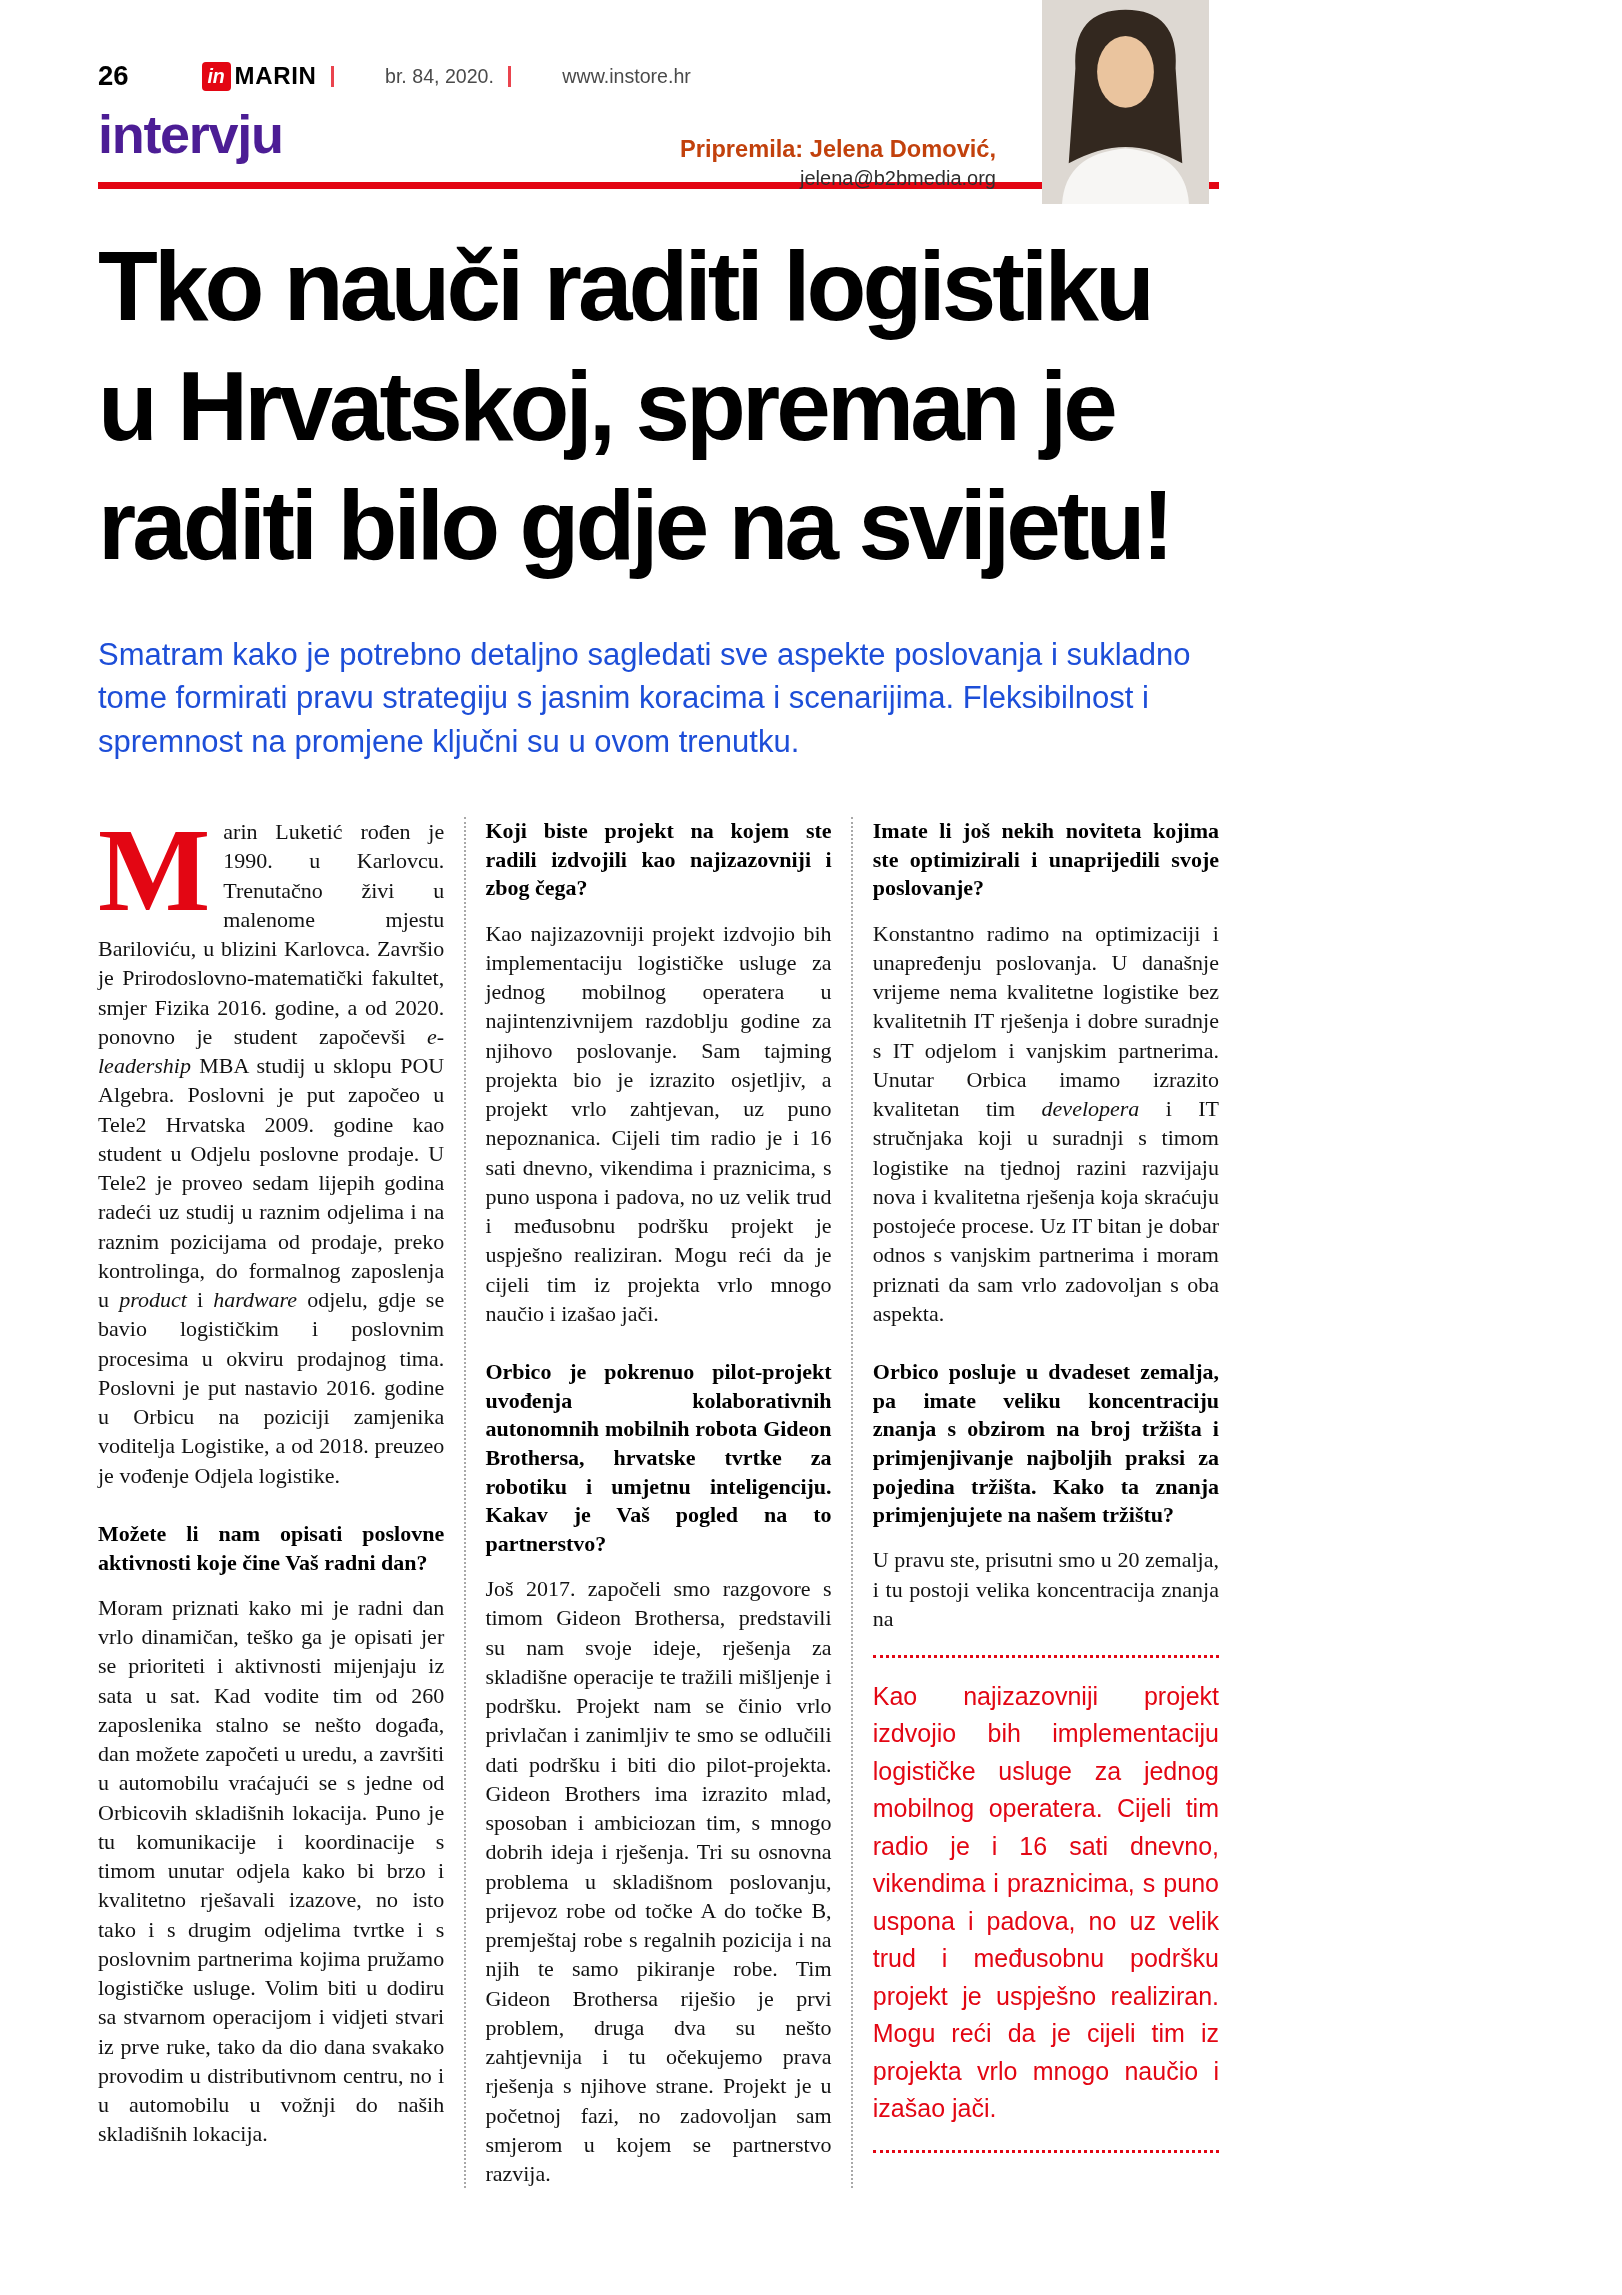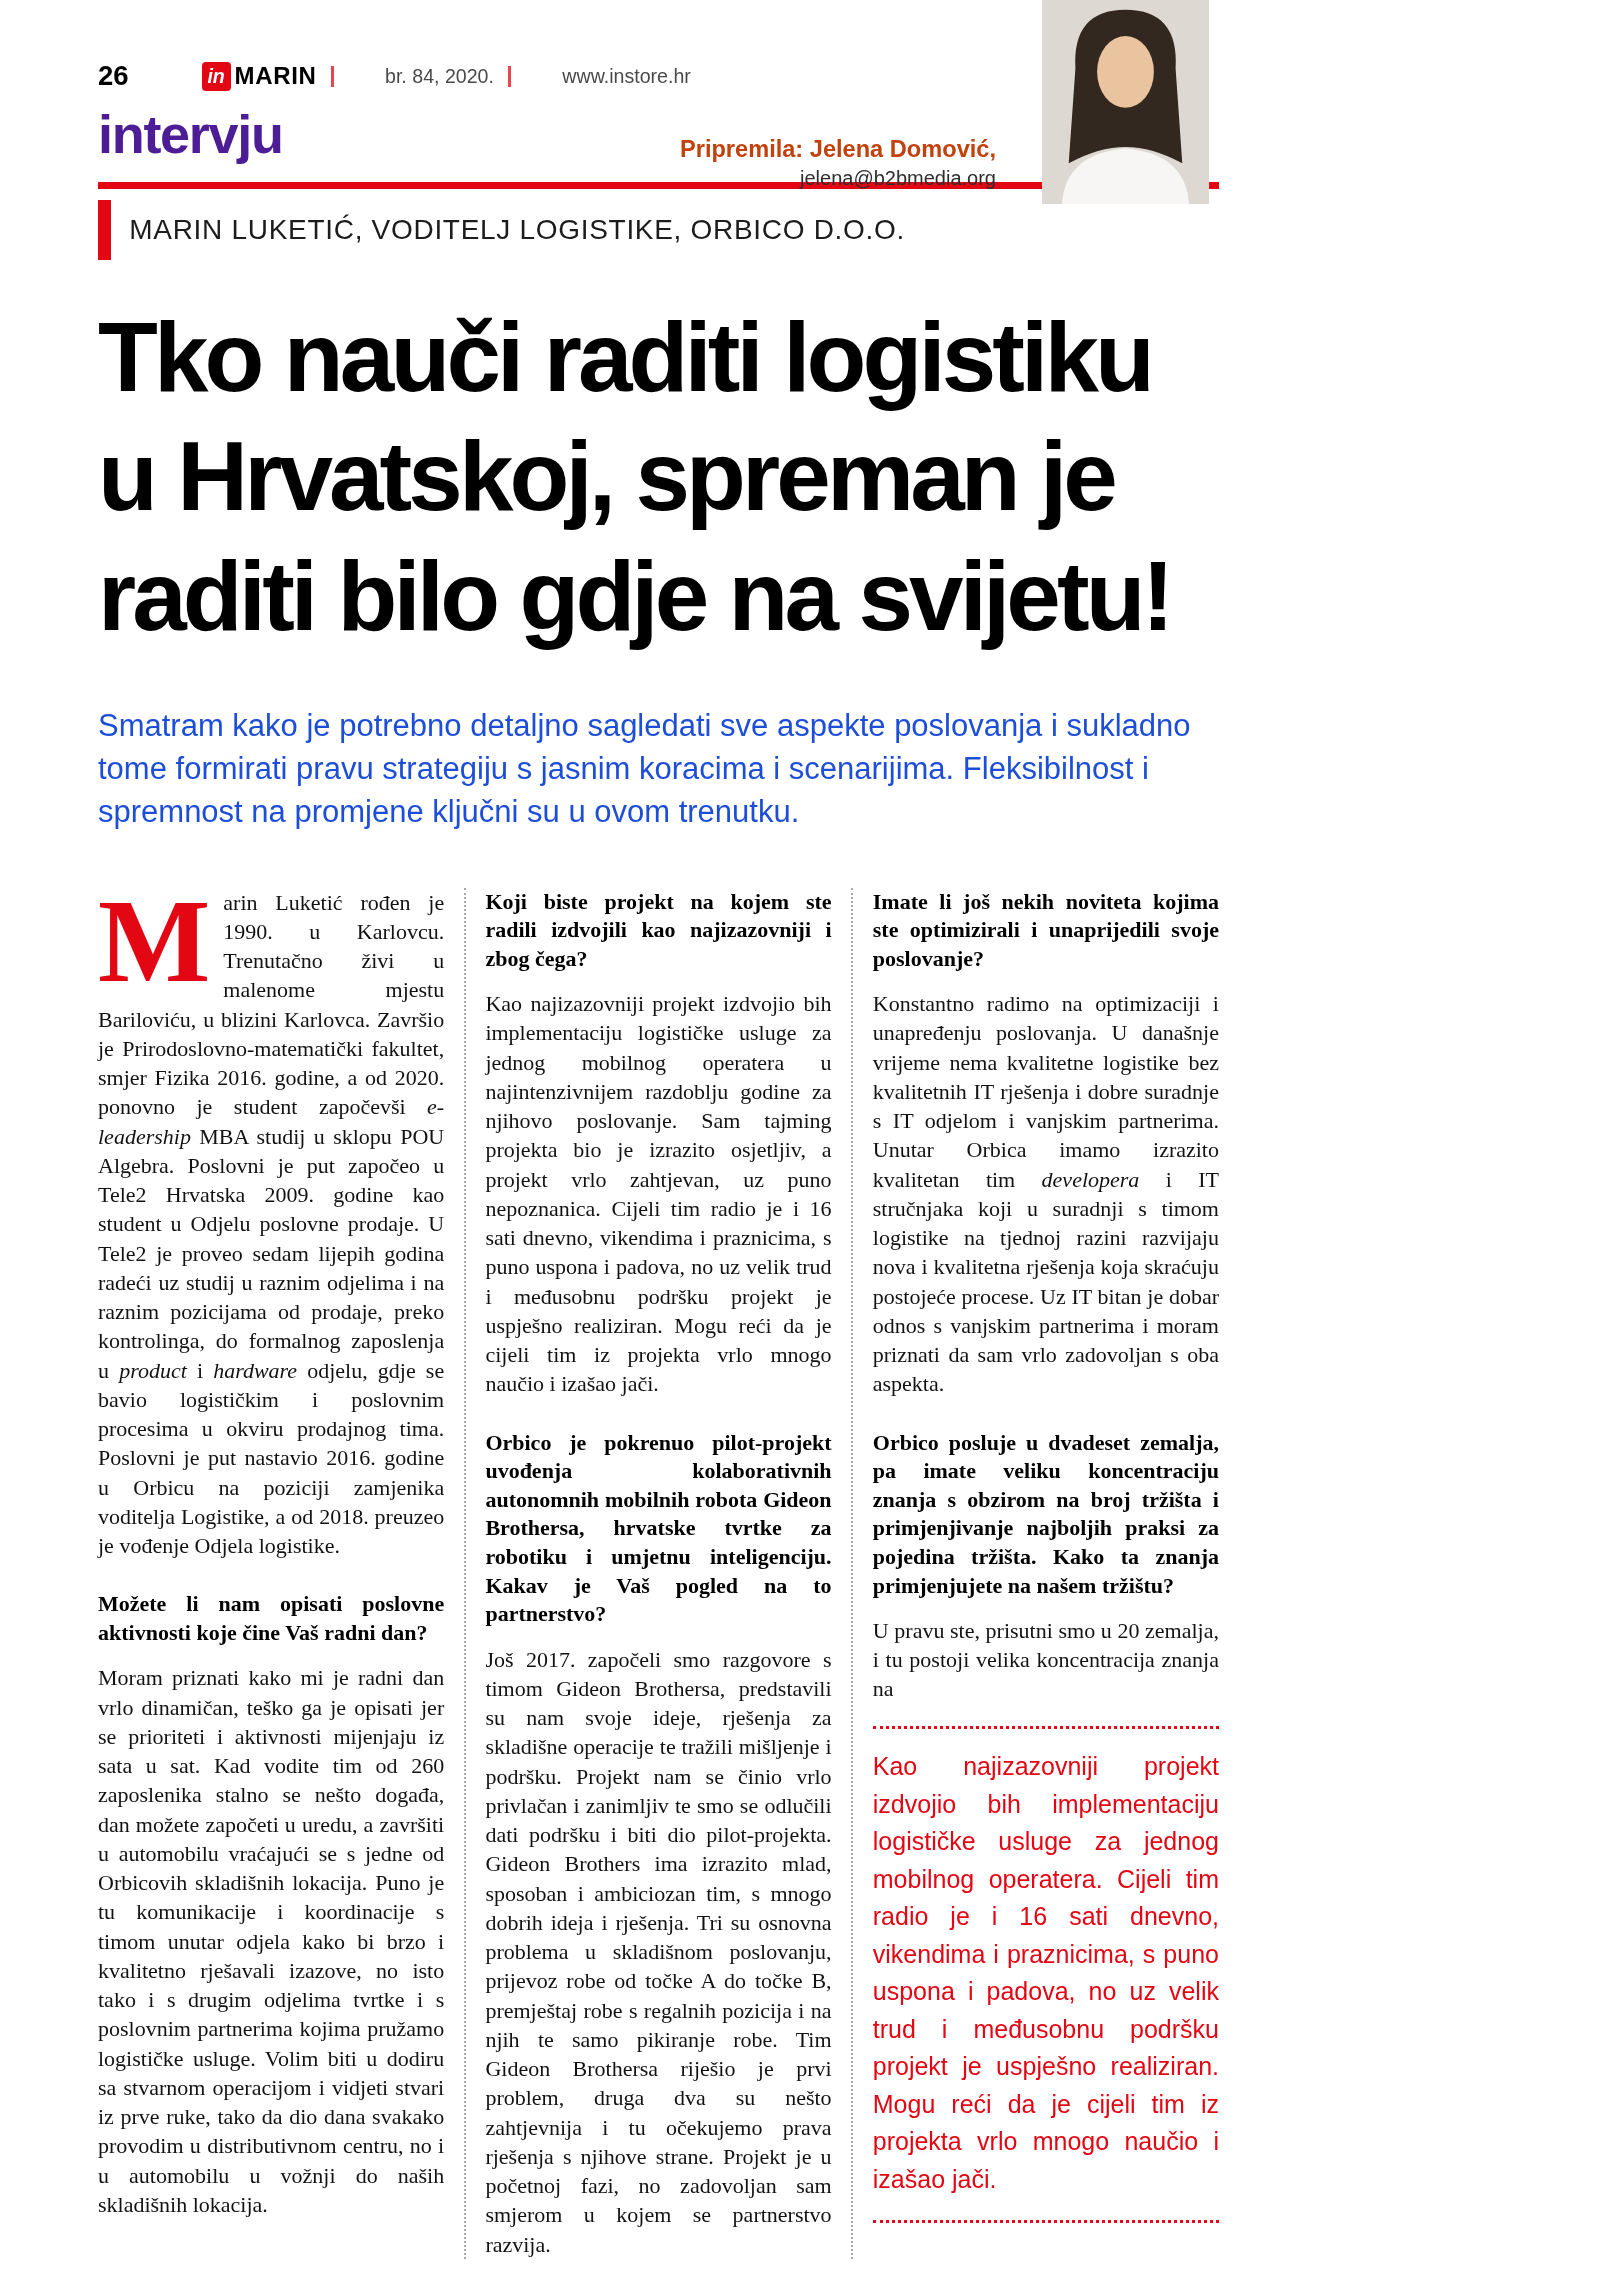--- a/index.html
+++ b/index.html
@@ -140,24 +140,20 @@
   <div class="photo">
     <svg viewBox="0 0 100 125" preserveAspectRatio="none">
       <rect width="100" height="125" fill="#ddd8d2"></rect>
       <path d="M20 42 Q18 6 50 6 Q82 6 80 42 L84 100 Q66 90 50 90 Q34 90 16 100 Z" fill="#33281f"></path>
       <ellipse cx="50" cy="44" rx="17" ry="22" fill="#eac49e"></ellipse>
       <path d="M12 125 Q14 94 50 91 Q86 94 88 125 Z" fill="#f7f6f4"></path>
     </svg>
   </div>
 
   <div class="rule"></div>
-  <div class="kicker-row">
-    <div class="kicker-bar"></div>
-    <div class="kicker">MARIN LUKETIĆ, VODITELJ LOGISTIKE, ORBICO D.O.O.</div>
-  </div>
 
   <h1 class="headline">
     <div>Tko nauči raditi logistiku</div>
     <div>u Hrvatskoj, spreman je</div>
     <div>raditi bilo gdje na svijetu!</div>
   </h1>
 
   <p class="lead">Smatram kako je potrebno detaljno sagledati sve aspekte poslovanja i sukladno tome formirati pravu strategiju s jasnim koracima i scenarijima. Fleksibilnost i spremnost na promjene ključni su u ovom trenutku.</p>
 
   <div class="columns">

